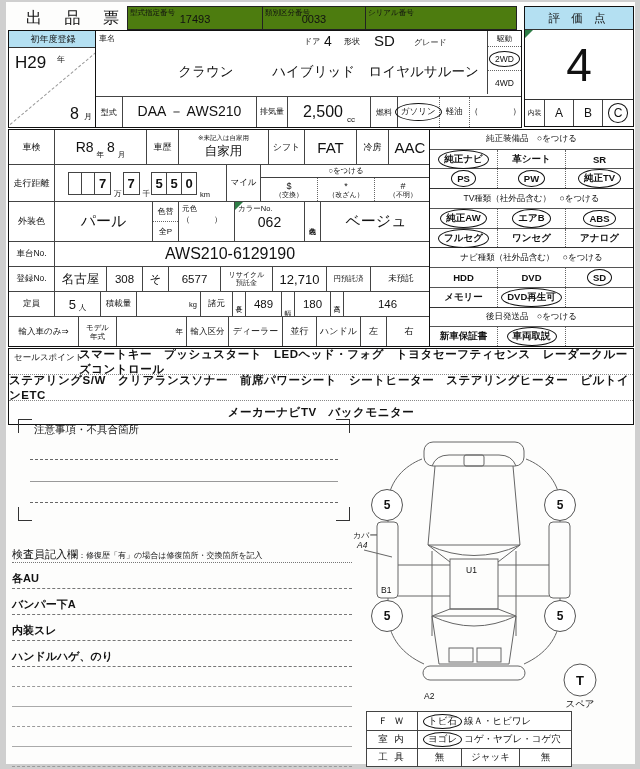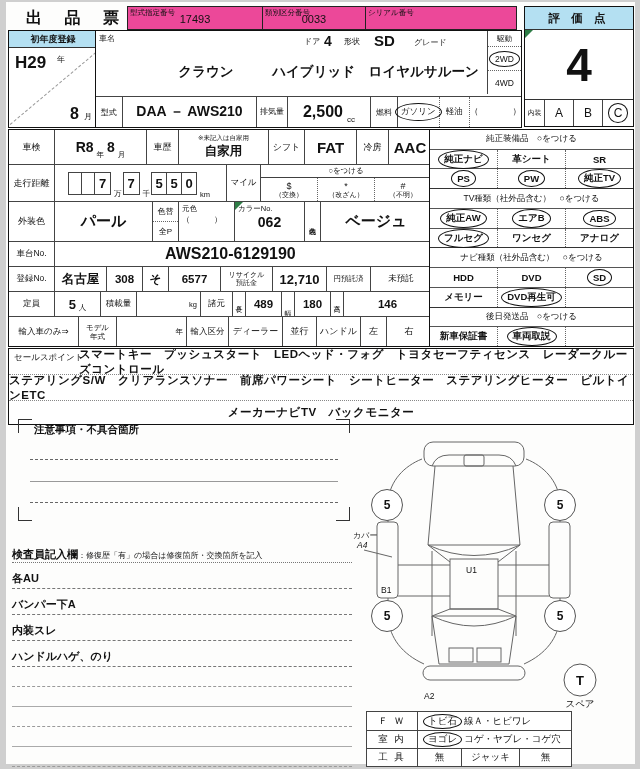--- a/index.html
+++ b/index.html
@@ -2,32 +2,32 @@
 <html><head>
 <meta charset="utf-8">
 <style>
   html,body{margin:0;padding:0}
   #page{position:relative;width:640px;height:769px;background:#cfcfcf;font-family:"Liberation Sans","DejaVu Sans",sans-serif;color:#111;overflow:hidden}
   #sheet{position:absolute;left:6px;top:2px;width:629px;height:762px;background:#fdfdfc}
   .abs{position:absolute}
   .flex{display:flex}
   .cen{display:flex;align-items:center;justify-content:center}
   .lbl{font-size:8px;color:#222}
-  .b{font-weight:bold}
+  .b{font-weight:normal}
   .bx{border:1.5px solid #111;background:#fff}
   .blue{background:#b4e0f2}
   .cell{border-right:1px solid #444;display:flex;align-items:center;justify-content:center;box-sizing:border-box}
   .cell:last-child{border-right:none}
   .dot{border-right:1px dotted #666 !important}
   .circ{position:relative}
   .circ::after{content:"";position:absolute;left:-6px;right:-6px;top:-3px;bottom:-3px;border:1.5px solid #111;border-radius:50%;pointer-events:none}
   .oval{position:relative;padding:0 2px}
   .oval::after{content:"";position:absolute;left:-3px;right:-3px;top:-1px;bottom:-1px;border:1.3px solid #111;border-radius:50%;pointer-events:none}
   .gtri::before{content:"";position:absolute;top:0;left:0;border:4px solid transparent;border-top-color:#2e7d46;border-left-color:#2e7d46;z-index:3}
-  .hfield{border:1px solid #222;display:flex;flex-direction:column;margin-left:-1px;background:#ec4899}
+  .hfield{border:1px solid #222;display:flex;flex-direction:column;margin-left:-1px;background:#4d7c0f}
   .hfield .hl{font-size:7.5px;padding:1px 2px}
   .hfield .hv{flex:1;display:flex;align-items:center;justify-content:center;font-size:11px}
   .row{display:flex;box-sizing:border-box;border-top:1px solid #444}
   .row:first-child{border-top:none}
   .obox{width:14px;height:23px;border:1px solid #444;margin-left:-1px;display:inline-flex;align-items:center;justify-content:center;font-weight:bold;font-size:13px;background:#fff;box-sizing:border-box}
   .ounit{font-size:7.5px;margin:0 2px 0 3px;align-self:flex-end;padding-bottom:2px}
   .vert{writing-mode:vertical-rl;text-orientation:upright;font-size:7px;letter-spacing:0;line-height:1}
   .eq-row{display:flex;flex:1;border-top:1px solid #555;align-items:stretch}
   .eq-row.hd{border-top:1px solid #333}
   .eq-row:first-child{border-top:none}

